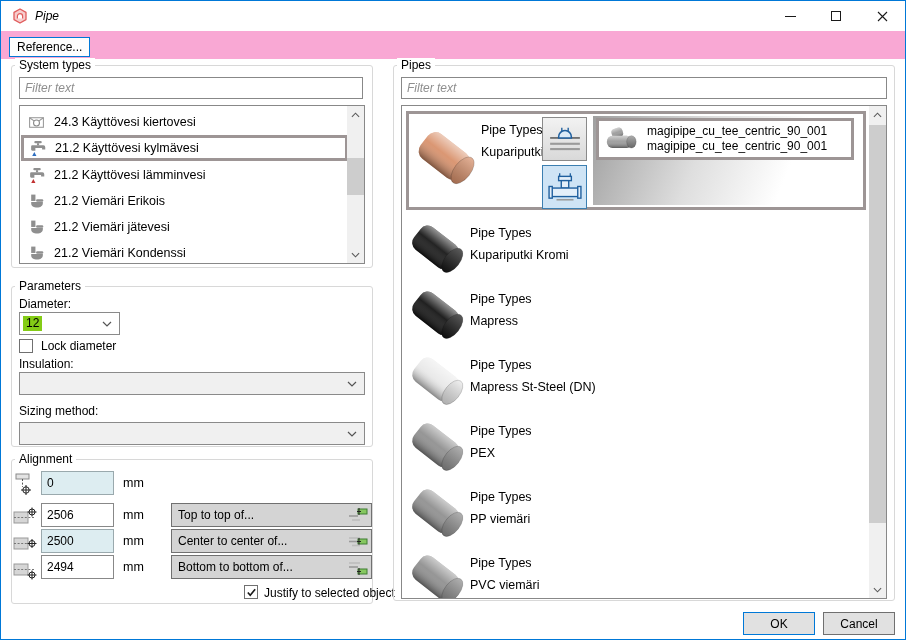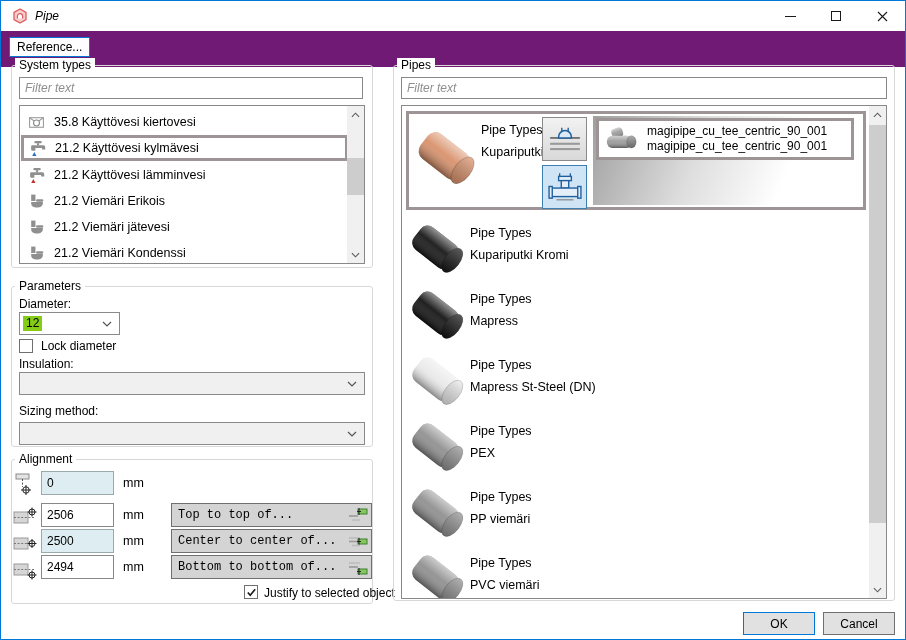--- a/index.html
+++ b/index.html
@@ -10,21 +10,21 @@
   
   .titlebar { position:absolute; left:0; top:0; width:100%; height:30px; background:#fff;font-style:italic; }
   .app-icon { position:absolute; left:11px; top:7px; width:16px; height:16px; }
   .title-text { position:absolute; left:34px; top:8px; font-size:12px; }
   .capbtn { position:absolute; top:0; width:46px; height:30px; display:flex; align-items:center; justify-content:center; }
   .capbtn.min { right:92px; } .capbtn.max { right:46px; } .capbtn.close { right:0; }
   .glyph-min { width:11px; height:1px; background:#1a1a1a; }
   .glyph-max { width:10px; height:10px; border:1px solid #1a1a1a; }
 
   
-  .toolbar { position:absolute; left:0; top:30px; width:100%; height:36px; background:#701a75;padding-left:14px; }
+  .toolbar { position:absolute; left:0; top:30px; width:100%; height:28px; background:#f9a8d4;padding-left:14px; }
   .ref-btn { position:absolute; left:8px; top:6px; height:20px; padding:0 7px; font-size:12px;
              background:#fdfdfd; border:1px solid #0078d7; font-family:inherit; }
 
   
   .group { position:absolute; border:1px solid #d8d8d8; border-radius:3px; }
   .group-label { position:absolute; background:#fff; padding:0 4px; font-size:12px; z-index:3; }
 
   
   .filter-input, .num-input { border:1px solid #888; background:#fff; font-family:inherit;
       font-size:12px; padding:0 5px; position:absolute; }
@@ -52,21 +52,21 @@
 
   .checkbox { position:absolute; width:14px; height:14px; border:1px solid #707070; background:#fff;
               display:flex; align-items:center; justify-content:center; }
   .chk-label { position:absolute; font-size:12px; white-space:nowrap; }
 
   
   .al-icon { position:absolute; left:12px; width:26px; height:26px; }
   .al-input { width:73px; height:24px; left:40px; }
   .mm { position:absolute; left:122px; font-size:12.5px; }
   .al-btn { position:absolute; left:170px; width:201px; height:24px; background:#d4d4d4; border:1px solid #707070;
-            font-family:Liberation Mono, monospace; font-size:12px; text-align:left; padding:0 26px 0 6px; }
+            font-family:Liberation Sans, sans-serif; font-size:12px; text-align:left; padding:0 26px 0 6px; }
   .al-btn .al-btn-icon { position:absolute; right:3px; top:3px; }
 
   
   .pipe-row { position:absolute; left:1px; width:466px; height:66px; }
   .pipe-row .cyl { position:absolute; left:5px; top:1px; width:62px; height:62px; }
   .pr-l1 { position:absolute; left:67px; top:8px; font-size:12.5px; white-space:nowrap; }
   .pr-l2 { position:absolute; left:67px; top:30px; font-size:12.5px; white-space:nowrap; }
 
   .sel-pipe { position:absolute; left:4px; top:5px; width:460px; height:99px; border:3px solid #9d9595; background:#fff; }
   .sel-pipe .cyl { position:absolute; left:5px; top:11px; width:68px; height:68px; }
@@ -134,21 +134,21 @@
 
   <input class="filter-input" style="left: 18px; top: 76px; width: 344px; height: 22px;" placeholder="Filter text">
 
   <div class="listbox" style="left:18px;top:104px;width:346px;height:159px">
     <div class="lb-row" style="top:3px;width:327px">
       <svg class="sysicon" viewBox="0 0 16 16">
         <rect x="1.5" y="3.5" width="13" height="9" fill="#fff" stroke="#9a9a9a"></rect>
         <path d="M1.5 3.5 L8 8.2 L14.5 3.5" fill="none" stroke="#9a9a9a"></path>
         <circle cx="8" cy="8.5" r="2.8" fill="#fff" stroke="#8a8a8a"></circle>
       </svg>
-      <span class="lb-label">35.8 Käyttövesi kiertovesi</span>
+      <span class="lb-label">24.3 Käyttövesi kiertovesi</span>
     </div>
     <div class="lb-row selected" style="top:29px;width:327px">
       <svg class="sysicon" viewBox="0 0 16 16">
         <g fill="#8f8f8f">
           <rect x="5" y="1" width="7" height="2" rx="1"></rect>
             <rect x="7.5" y="3" width="2" height="2"></rect>
           <path d="M3 5 h10.5 a1.8 1.8 0 0 1 1.8 1.8 V9 h-3 V7.6 H6 V10 H3 a1 1 0 0 1 -1 -1 V6 a1 1 0 0 1 1 -1 z"></path>
         </g>
         <path d="M3 15 h4 L5 11.2 Z" fill="#2f6fc1"></path>
       </svg>

